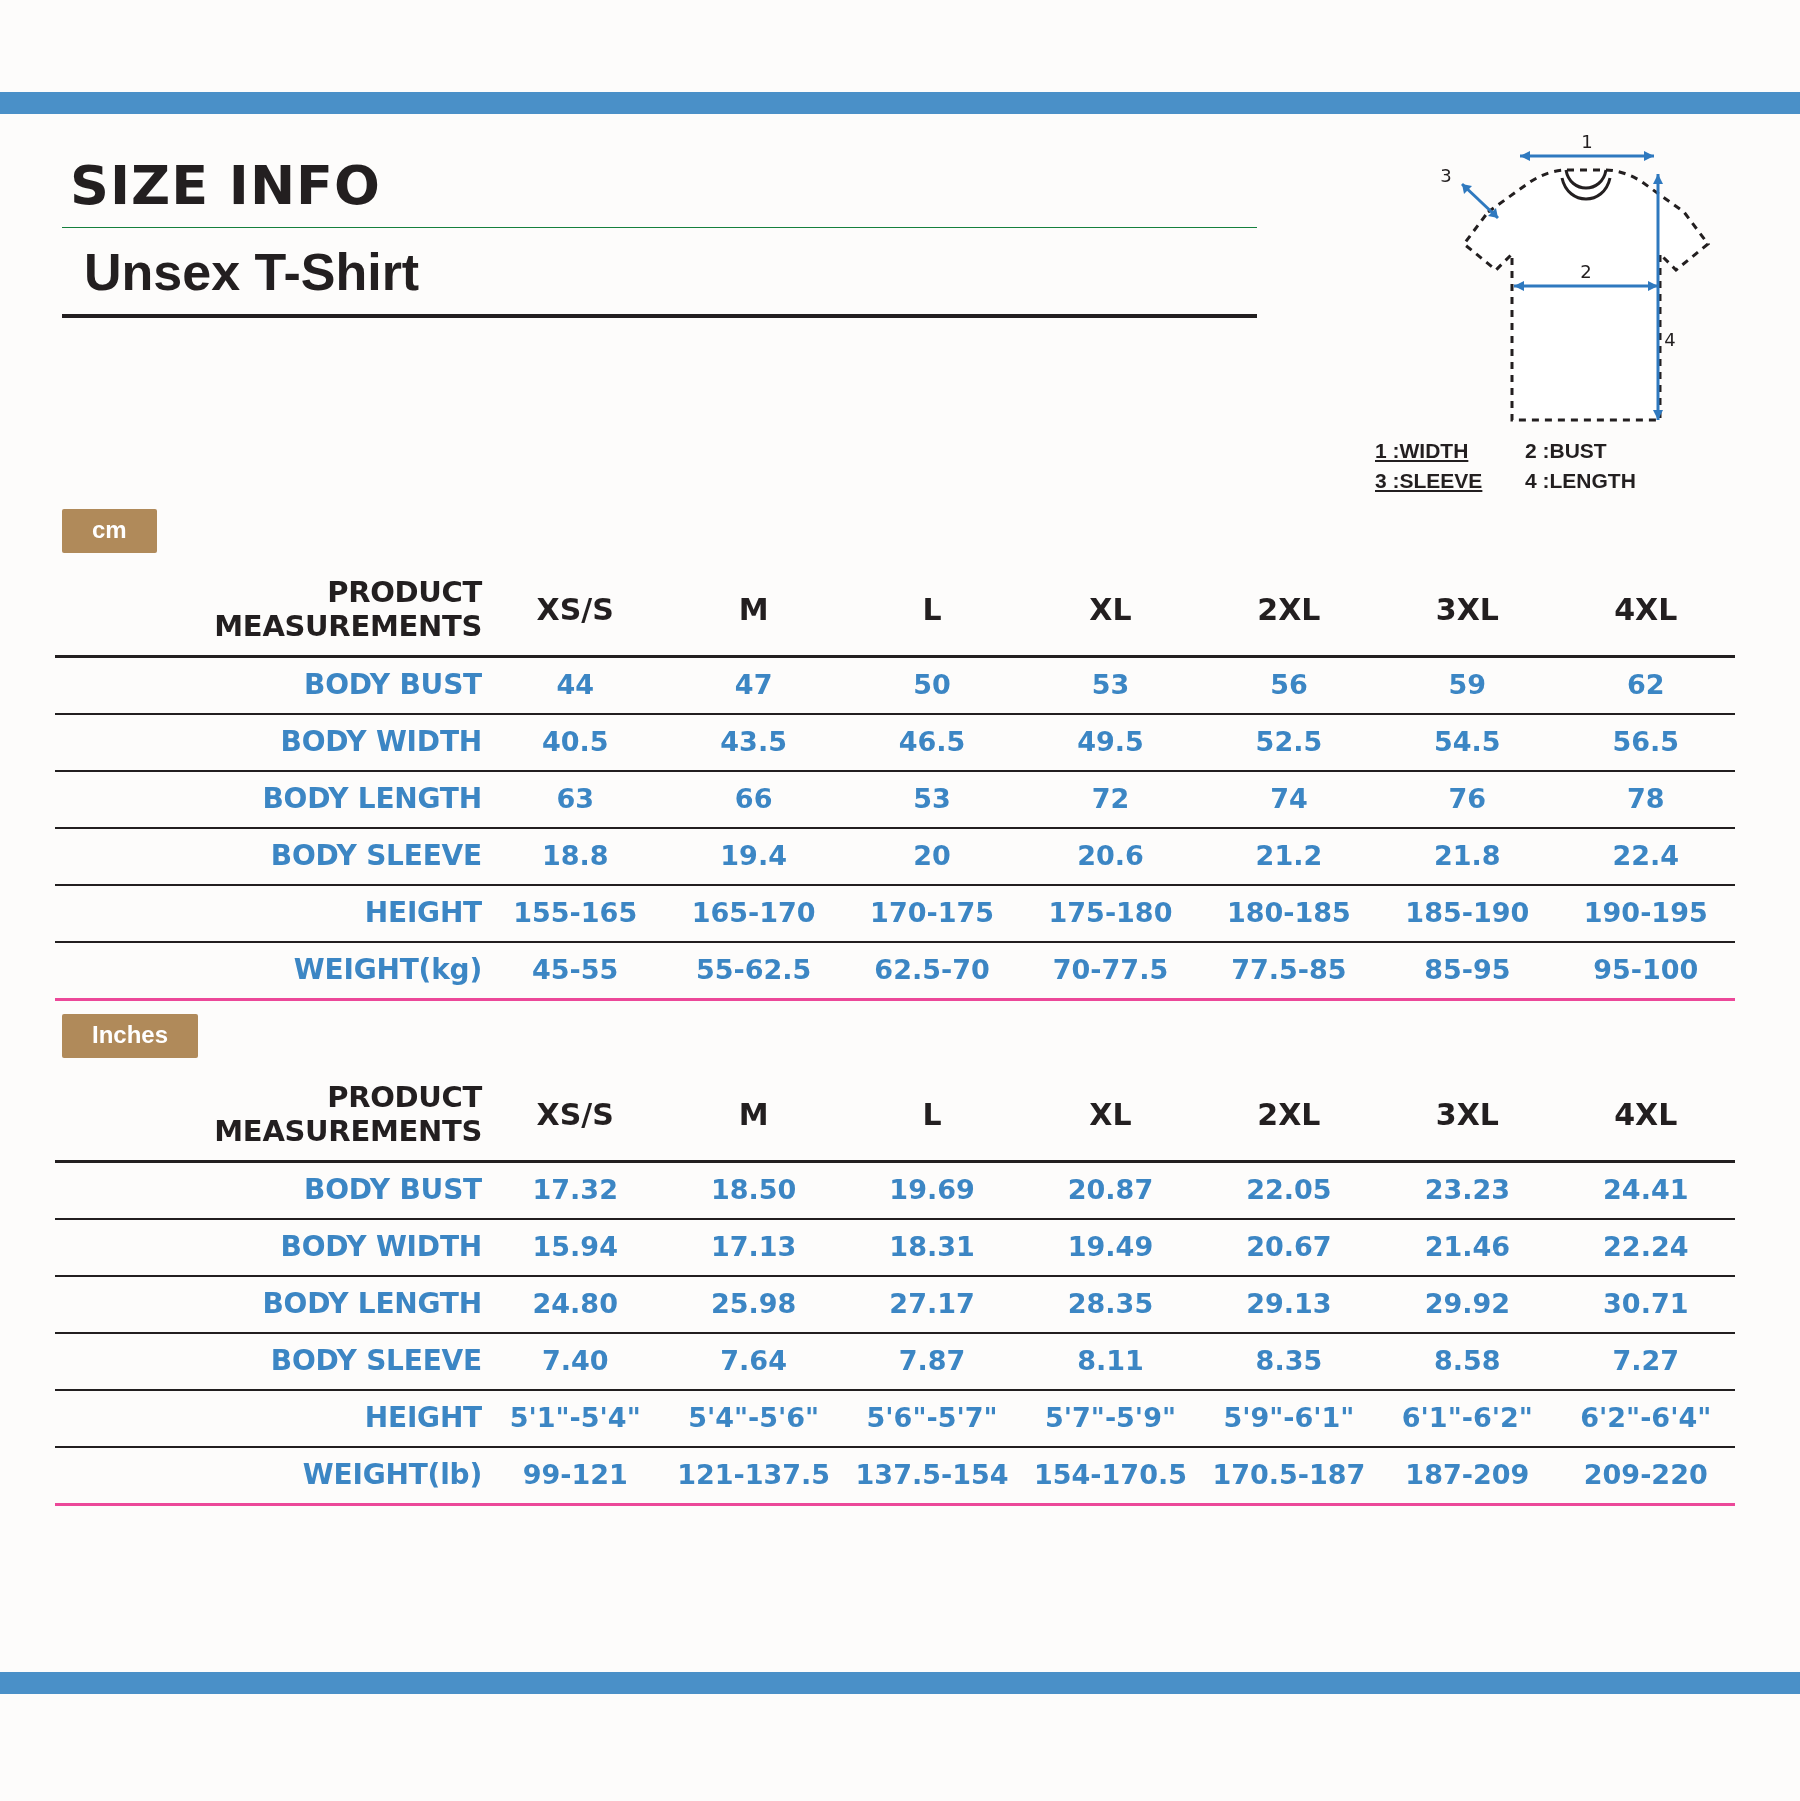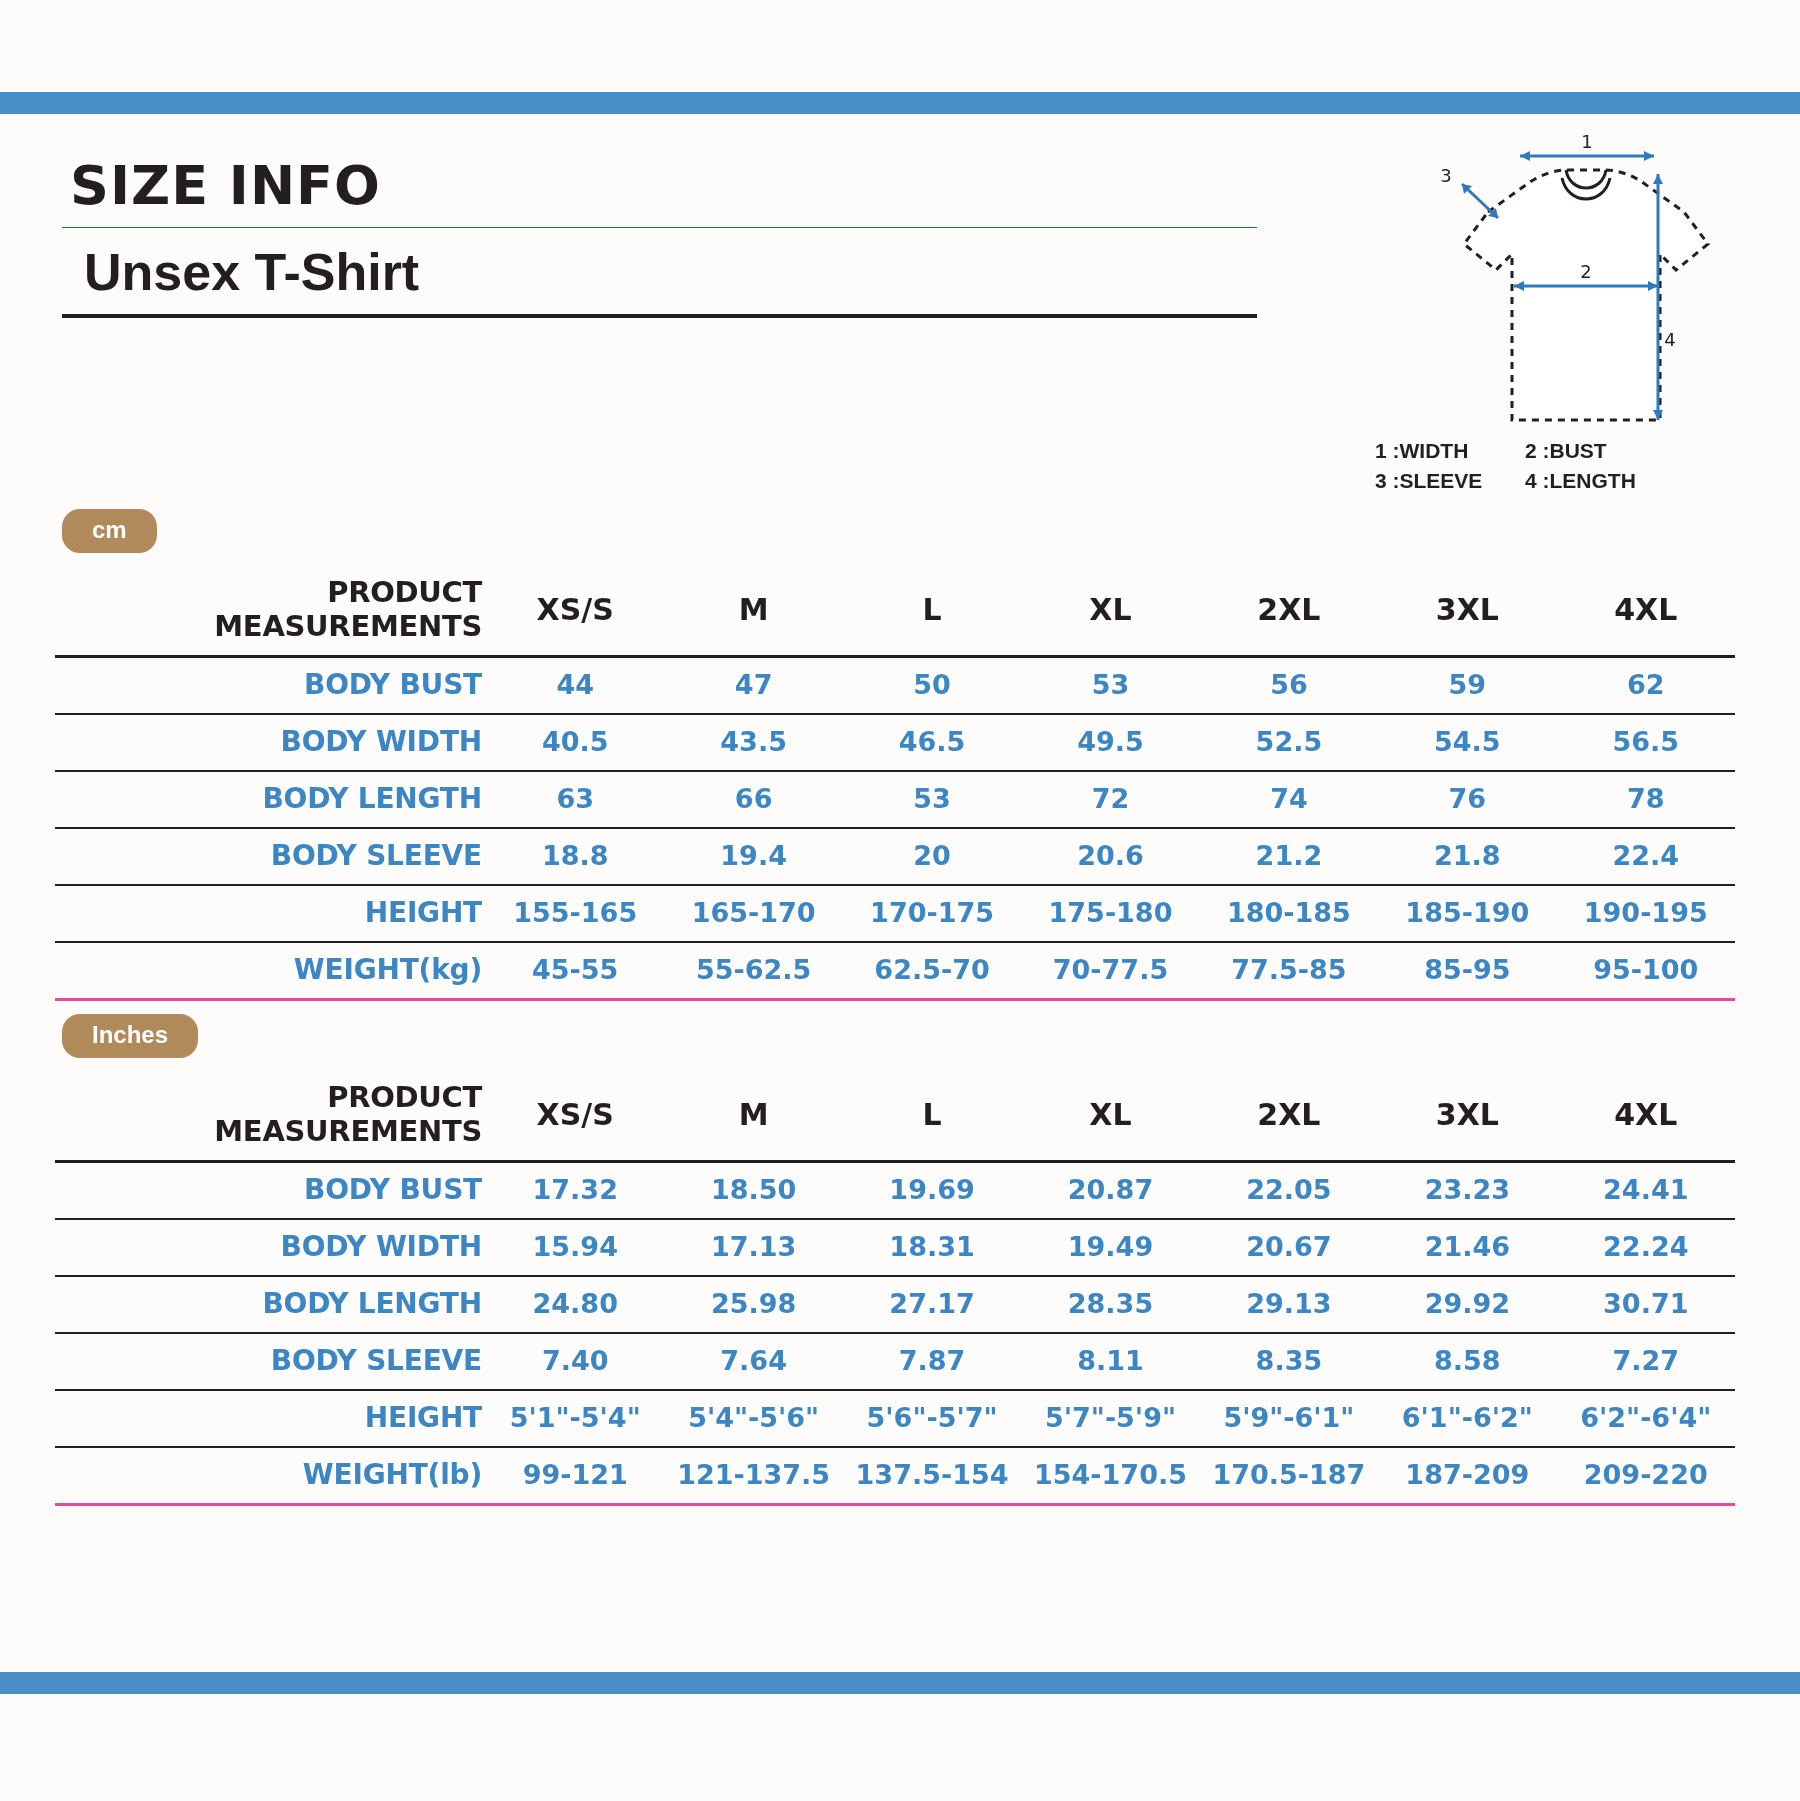--- a/index.html
+++ b/index.html
@@ -70,32 +70,32 @@
     position: absolute;
     left: 1375px; top: 322px;
     width: 400px;
     font-size: 21px;
     font-weight: bold;
     color: #231f20;
     line-height: 1.45;
     font-family: "Liberation Sans", sans-serif;
   }
   .legend-row { display: flex; }
-  .legend-col1 { width: 150px; }
+  .legend-col1 { width: 150px; text-decoration: underline; }
   .legend-col2 { width: 200px; }
 
   
   .unit-pill {
     display: inline-block;
     background: #b08a5a;
     color: #ffffff;
     font-size: 24px;
     font-weight: bold;
     padding: 7px 30px 9px 30px;
-    border-radius: 18px;
+    border-radius: 2px;
     font-family: "Liberation Sans", sans-serif;
   }
   .pill-wrap { margin: 0 0 12px 62px; }
 
   
   .tbl-wrap { padding: 0 60px 0 55px; }
   table.size {
     width: 1680px;
     border-collapse: collapse;
     table-layout: fixed;

